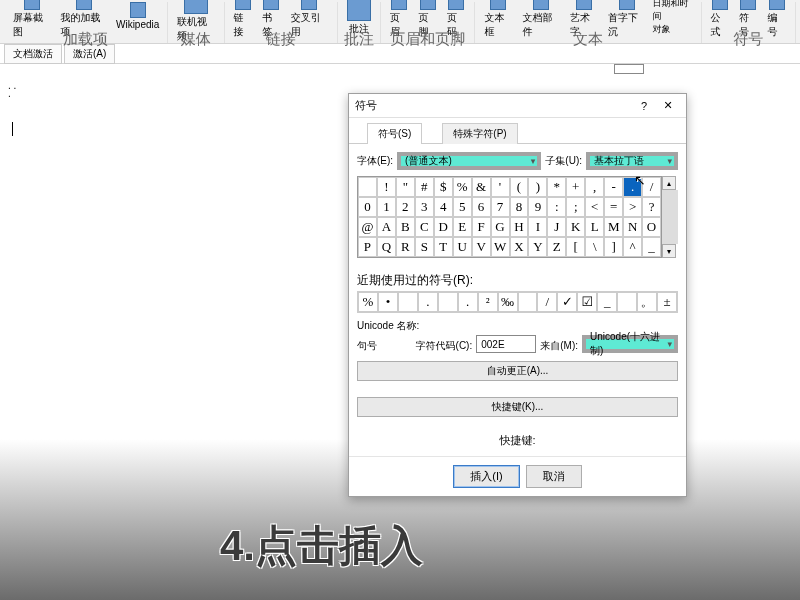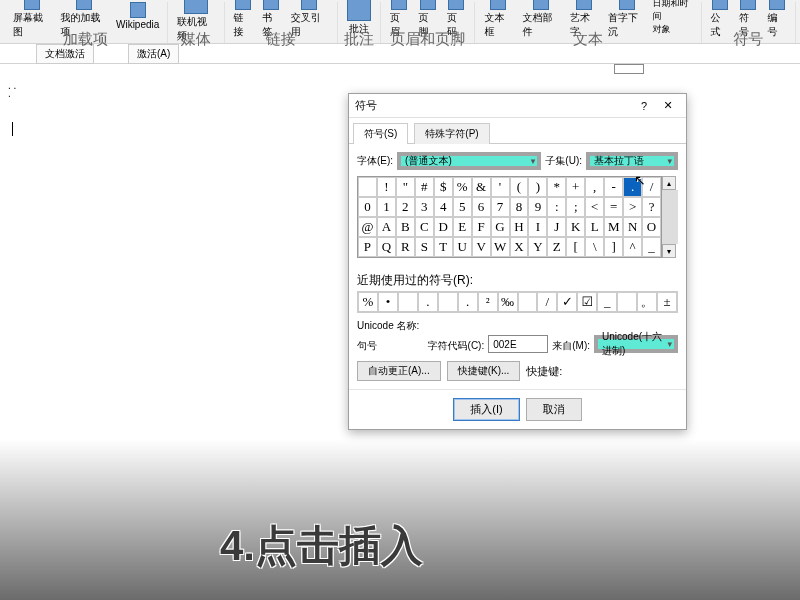--- a/index.html
+++ b/index.html
@@ -71,21 +71,20 @@
       align-items: center;
       padding: 0 4px;
       font-size: 10px;
     }
     .sub-tab {
       padding: 2px 8px;
       border: 1px solid #ccc;
       background: #fafafa;
       margin-right: 2px;
       cursor: pointer;
-      margin-left: 32px;
     }
 
     
     .doc-area {
       position: absolute;
       top: 64px;
       left: 0;
       right: 0;
       bottom: 0;
       background: linear-gradient(to bottom, #fff 0%, #fff 70%, #6b6b6b 100%);
@@ -134,22 +133,22 @@
     }
     .dialog-title { flex: 1; }
     .tbar-btn {
       width: 24px; height: 20px;
       display: flex; align-items: center; justify-content: center;
       cursor: pointer;
     }
     .dialog-tabs {
       display: flex;
       border-bottom: 1px solid #ccc;
-      padding: 4px 4px 0;
-      gap: 6px;
+      padding: 4px 18px 0;
+      gap: 20px;
     }
     .dialog-tab {
       padding: 3px 10px;
       background: #fff;
       border: 1px solid #ccc;
       border-bottom: none;
       cursor: pointer;
       font-size: 10px;
       position: relative;
       top: 1px;
@@ -243,21 +242,21 @@
       align-items: flex-end;
       gap: 4px;
     }
     .textbox {
       border: 1px solid #888;
       height: 18px;
       padding: 0 4px;
       font-size: 10px;
     }
 
-    .dlg-actions { margin-top: 8px; display: flex; gap: 6px; }
+    .dlg-actions { margin-top: 8px; display: flex; gap: 16px; flex-direction: column; }
     .dlg-btn {
       border: 1px solid #adadad;
       background: #e9e9e9;
       padding: 2px 10px;
       font-size: 10px;
       cursor: pointer;
     }
 
     .dialog-footer {
       display: flex;
@@ -547,21 +546,21 @@
       </div>
 
     <div class="unicode-row">
       <span>Unicode 名称:</span>
       <div class="unicode-line2">
         <span>句号</span>
         <span style="flex:1"></span>
         <span>字符代码(C):</span>
         <input class="textbox" style="width: 60px;" value="002E">
         <span>来自(M):</span>
-        <div class="combo" style="width:84px">
+        <div class="combo" style="width:96px">
             <span>Unicode(十六进制)</span>
           </div>
       </div>
     </div>
 
     <div class="dlg-actions">
       <button class="dlg-btn">自动更正(A)...</button>
       <button class="dlg-btn">快捷键(K)...</button>
       <span style="align-self:center">快捷键:</span>
     </div>

